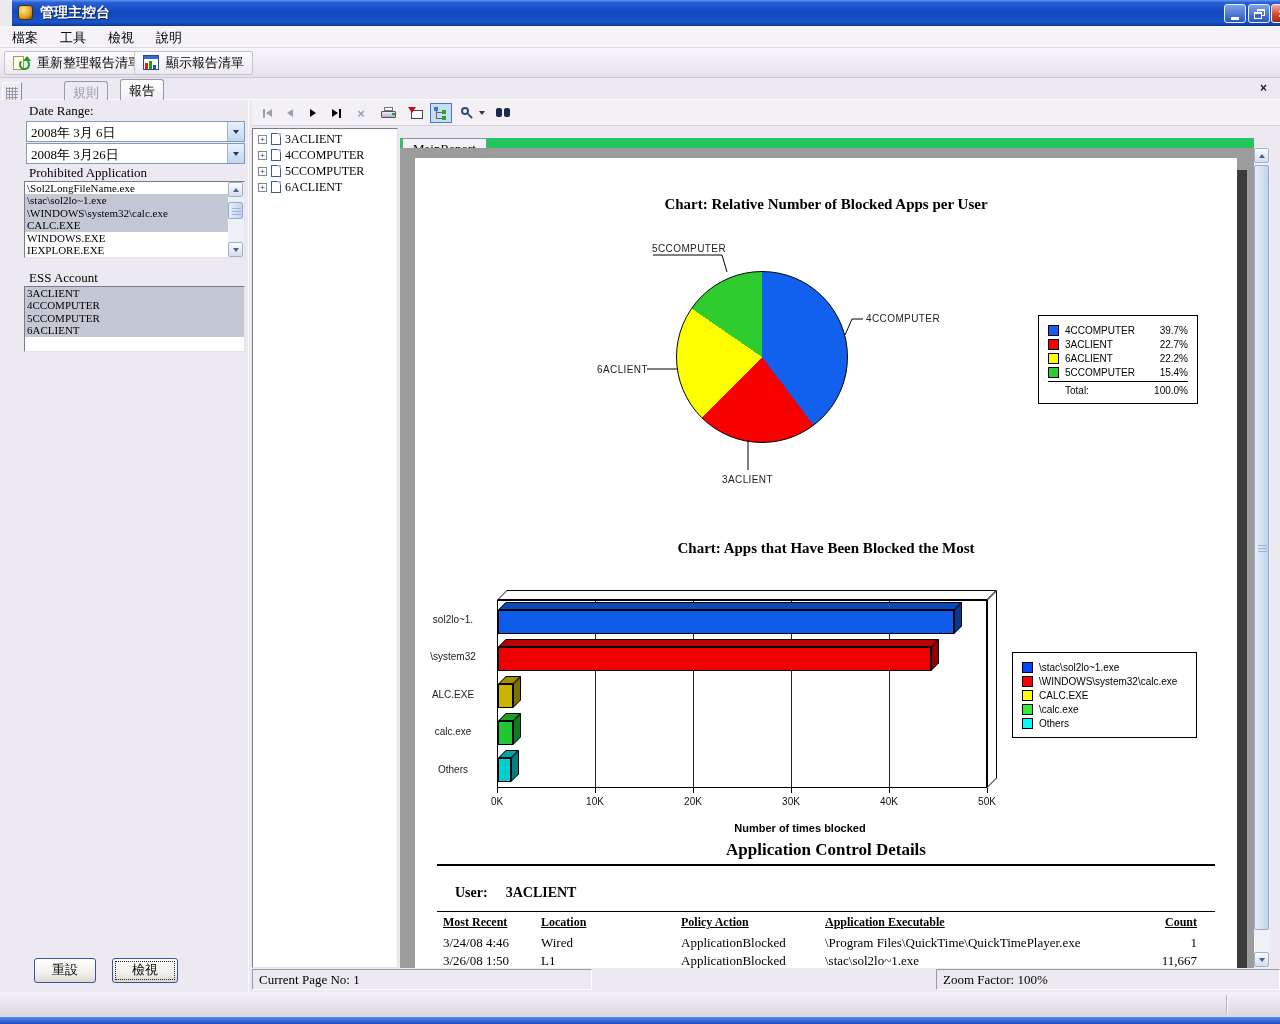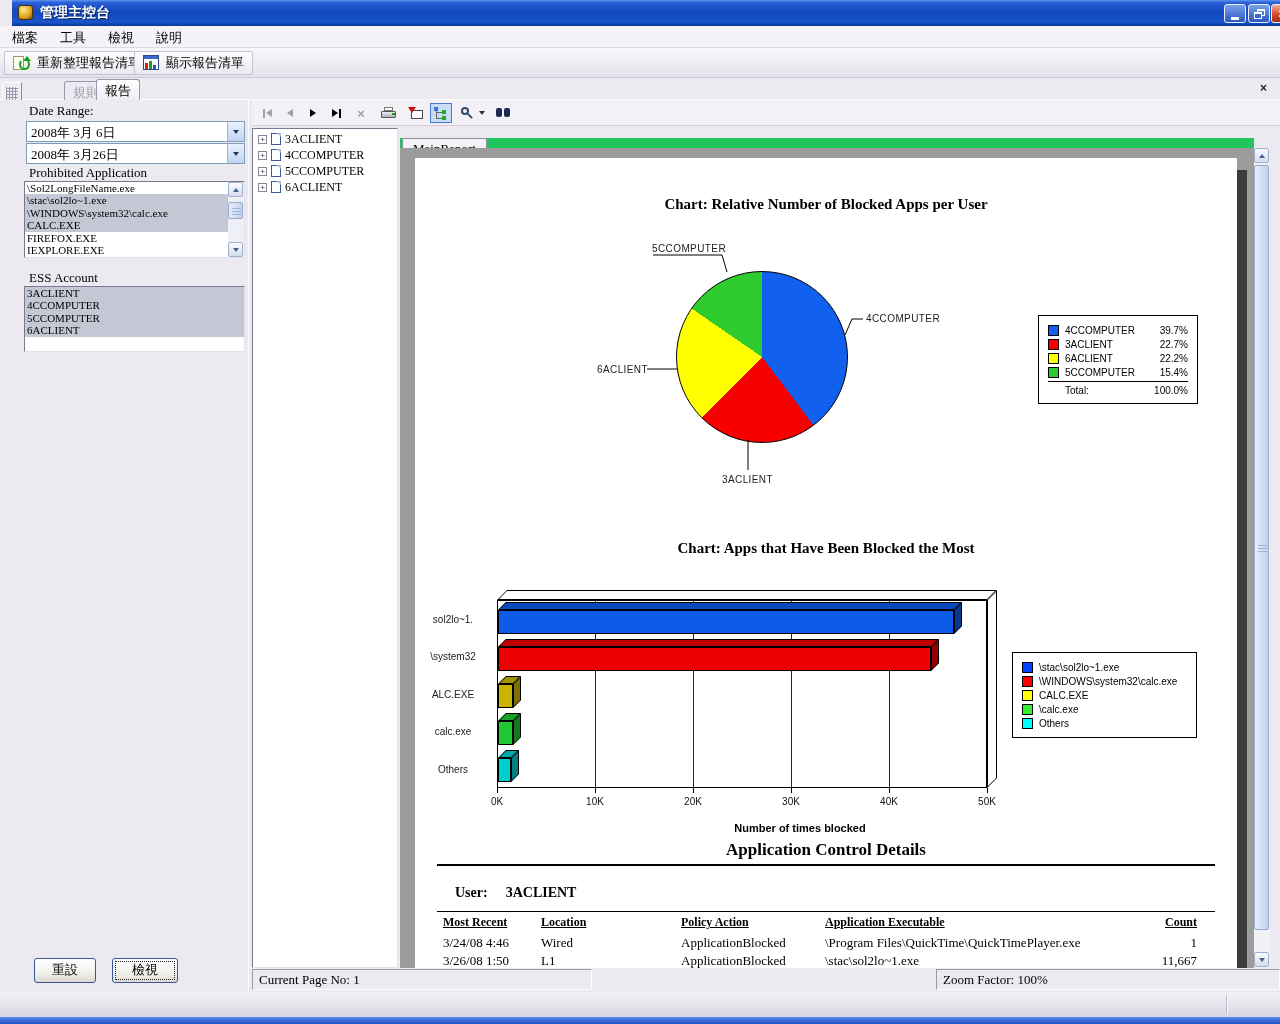--- a/index.html
+++ b/index.html
@@ -37,21 +37,21 @@
   .ic-rep .rb1{position:absolute;left:2px;bottom:2px;width:3px;height:6px;background:#D82010}
   .ic-rep .rb2{position:absolute;left:6px;bottom:2px;width:3px;height:8px;background:#18A018}
   .ic-rep .rb3{position:absolute;left:10px;bottom:2px;width:3px;height:4px;background:#2050C8}
 
   
   .tabrow{left:0;top:78px;width:1280px;height:22px;background:#ECE9F0;border-bottom:1px solid #FBFAFC}
   .dockbtn{left:2px;top:82px;width:20px;height:36px;background:#EFEDF2;border:1px solid;border-color:#FDFDFE #8A8A9A #8A8A9A #FDFDFE}
   .dockpat{position:absolute;left:3px;top:4px;width:12px;height:26px;background:repeating-linear-gradient(0deg,#9A98A8 0 1px,transparent 1px 3px),repeating-linear-gradient(90deg,#9A98A8 0 1px,transparent 1px 3px)}
   .tab{position:absolute;font-size:13px;padding:2px 8px 0;border:1px solid #9898AC;border-bottom:none;border-radius:3px 3px 0 0;white-space:nowrap}
   .tab-rules{left:64px;top:81px;height:19px;background:#EDEBF1;color:#9C9AA6}
-  .tab-reports{left:96px;top:79px;height:21px;background:linear-gradient(#FEFEFE,#EFEDF3)}
+  .tab-reports{left:120px;top:79px;height:21px;background:linear-gradient(#FEFEFE,#EFEDF3)}
   .tabclose{left:1255px;top:81px;width:17px;height:16px;text-align:center;font:bold 12px "Liberation Sans",sans-serif;line-height:15px;color:#222}
 
   
   .leftpanel{left:0;top:100px;width:248px;height:892px;background:#ECE9F0}
   .lpl{position:absolute;font-size:13px;white-space:nowrap}
   .lp-l1{left:29px;top:3px}.lp-l2{left:29px;top:65px}.lp-l3{left:29px;top:170px}
   .combo{position:absolute;left:26px;width:219px;height:21px;background:#fff;border:1px solid #7F9DB9;font-size:13px;display:flex}
   .cb1{top:21px}.cb2{top:43px}
   .cotext{flex:1;padding:2px 0 0 4px;white-space:nowrap;overflow:hidden}
   .cobtn{width:17px;height:19px;background:linear-gradient(#E8F0FC,#C2D4F2);border-left:1px solid #9DB4DC;display:flex;align-items:center;justify-content:center}
@@ -244,21 +244,21 @@
       <span class="cobtn">
           <span class="cotri"></span>
         </span>
     </div>
     <span class="lpl lp-l2">Prohibited Application</span>
     <div class="listbox lb1">
       <div class="lrow">\Sol2LongFileName.exe</div>
       <div class="lrow sel">\stac\sol2lo~1.exe</div>
       <div class="lrow sel">\WINDOWS\system32\calc.exe</div>
       <div class="lrow sel">CALC.EXE</div>
-      <div class="lrow">FIREFOX.EXE</div>
+      <div class="lrow">WINDOWS.EXE</div>
       <div class="lrow">IEXPLORE.EXE</div>
       <div class="sb">
         <span class="sbtn sbu">
             <span class="tri-u"></span>
           </span>
         <span class="sbth">
             <span class="grip"></span>
           </span>
         <span class="sbtn sbd">
             <span class="tri-d"></span>

